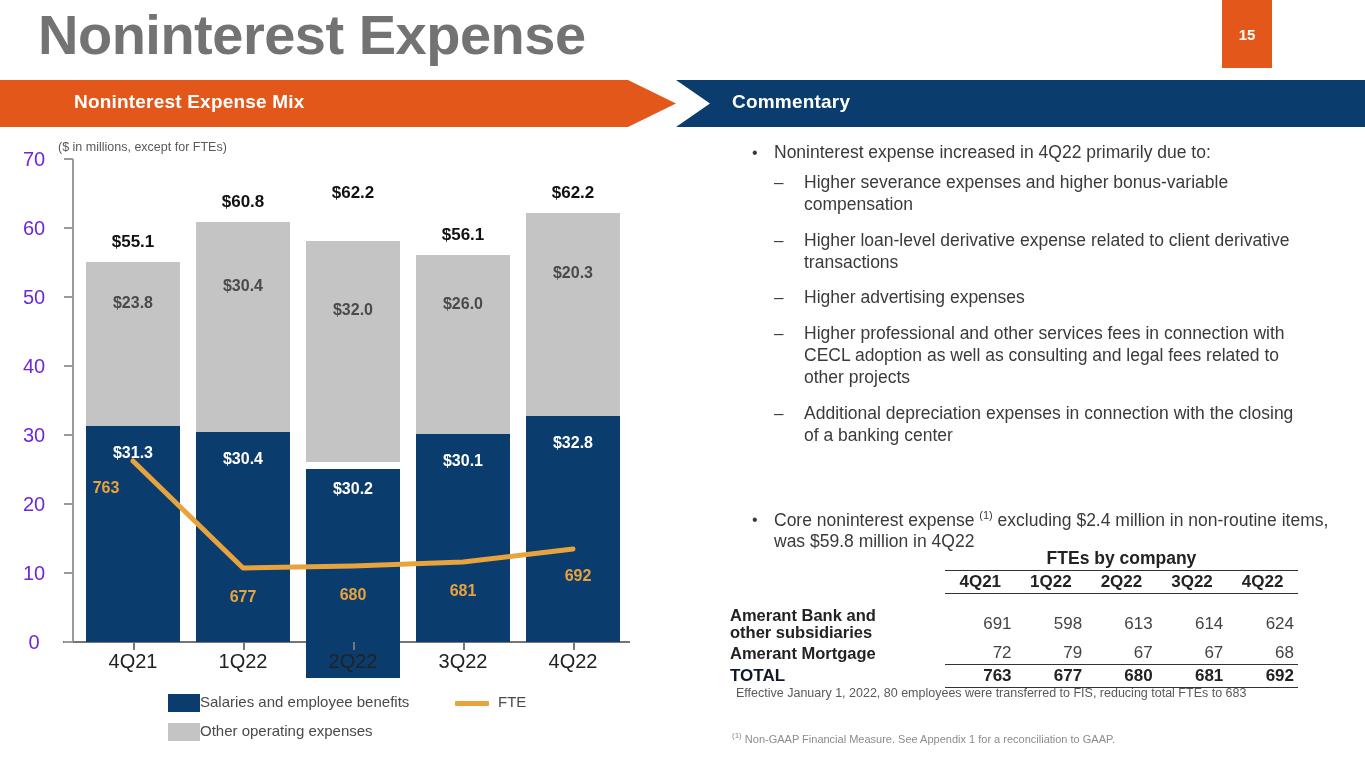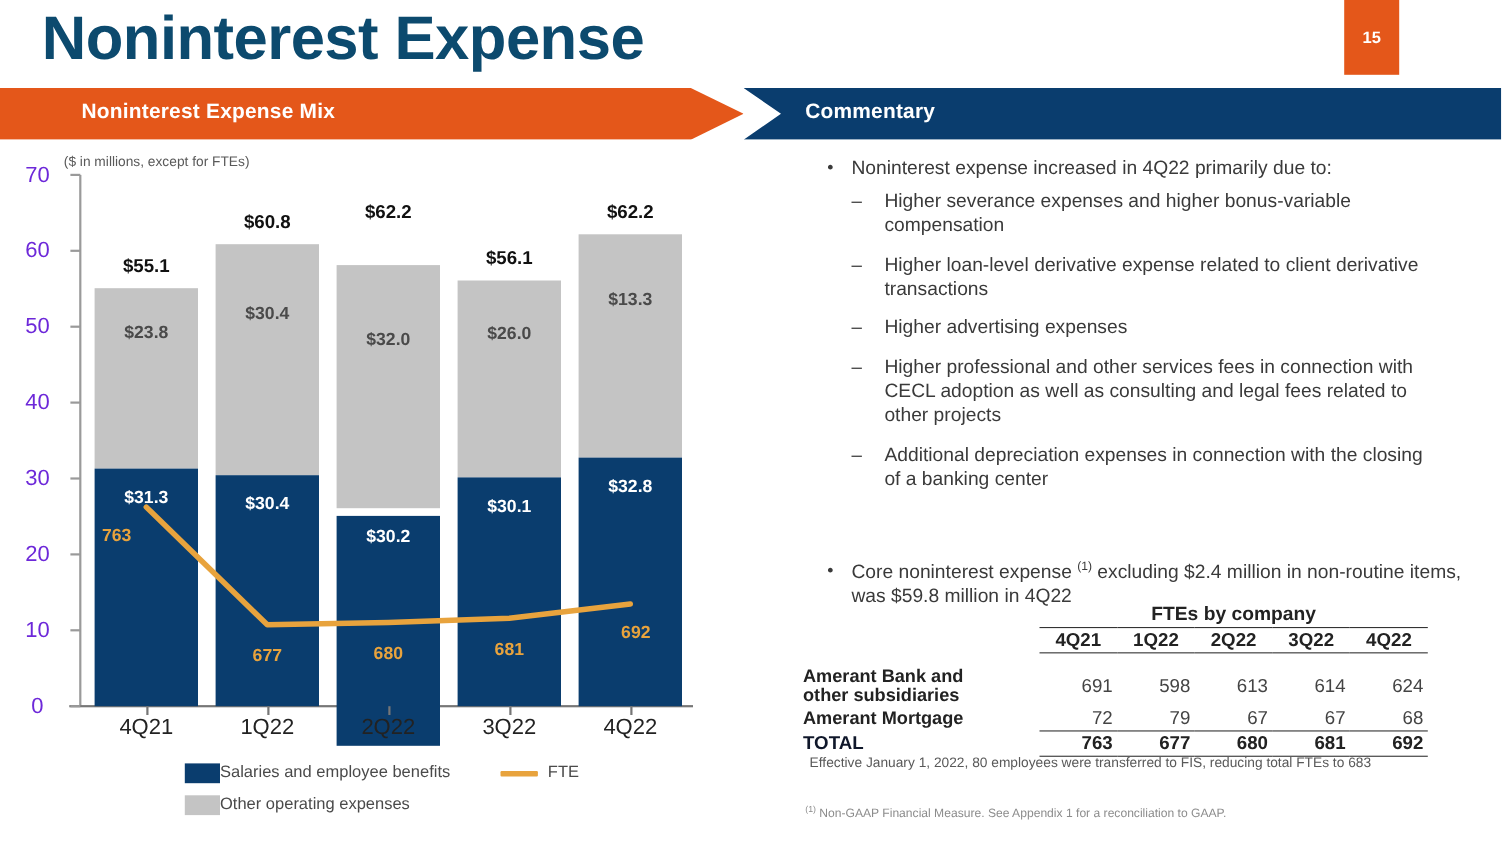--- a/index.html
+++ b/index.html
@@ -7,21 +7,21 @@
   body {
     font-family:"Liberation Sans", sans-serif;
     background:#ffffff;
     position:relative;
     overflow:hidden;
   }
   
   #slide-title {
     position:absolute; left:38px; top:6px;
     font-size:56px; font-weight:bold; letter-spacing:-0.5px;
-    color:#0c4a6e; line-height:1.05; white-space:nowrap;
+    color:#737373; line-height:1.05; white-space:nowrap;
   }
   #page-badge {
     position:absolute; left:1222px; top:0px; width:50px; height:68px;
     background:#E4571A; color:#ffffff;
     font-size:15px; font-weight:bold;
     display:flex; align-items:center; justify-content:center;
   }
   
   #banner-left {
     position:absolute; left:0px; top:80px; width:676px; height:47px;
@@ -192,21 +192,21 @@
         <div class="bar-seg-top" style="top: 0px; height: 179.4px; background: rgb(196, 196, 196);"></div>
         <div class="bar-seg-bottom" style="height: 207.69px; background: rgb(10, 61, 110);"></div>
         <div class="seg-label-top" style="top: 39.7px;">$26.0</div>
         <div class="seg-label-bottom" style="top: 197.4px;">$30.1</div>
       </div>
       <div class="bar-total-label" style="left: 416px; width: 94px; top: 94.91px;">$56.1</div>
       <div class="x-tick-mark" style="left: 463px;"></div>
       <div class="bar-group" style="left: 526px; width: 94px; top: 82.82px; height: 429.18px; bottom: auto;">
         <div class="bar-seg-top" style="top: 0px; height: 202.86px; background: rgb(196, 196, 196);"></div>
         <div class="bar-seg-bottom" style="height: 226.32px; background: rgb(10, 61, 110);"></div>
-        <div class="seg-label-top" style="top: 51.43px;">$13.3</div>
+        <div class="seg-label-top" style="top: 51.43px;">$20.3</div>
         <div class="seg-label-bottom" style="top: 220.86px;">$32.8</div>
       </div>
       <div class="bar-total-label" style="left: 526px; width: 94px; top: 52.82px;">$62.2</div>
       <div class="x-tick-mark" style="left: 573px;"></div>
     </div>
   <svg id="fte-svg" viewBox="0 0 676 638">
       <polyline points="133,331 243,438 353,436 463,432 573,419" fill="none" stroke="#E8A33D" stroke-width="5" stroke-linejoin="round" stroke-linecap="round"></polyline>
     </svg>
   <div id="fte-labels">
       <div class="fte-label" style="left: 71px; top: 349px;">763</div>

